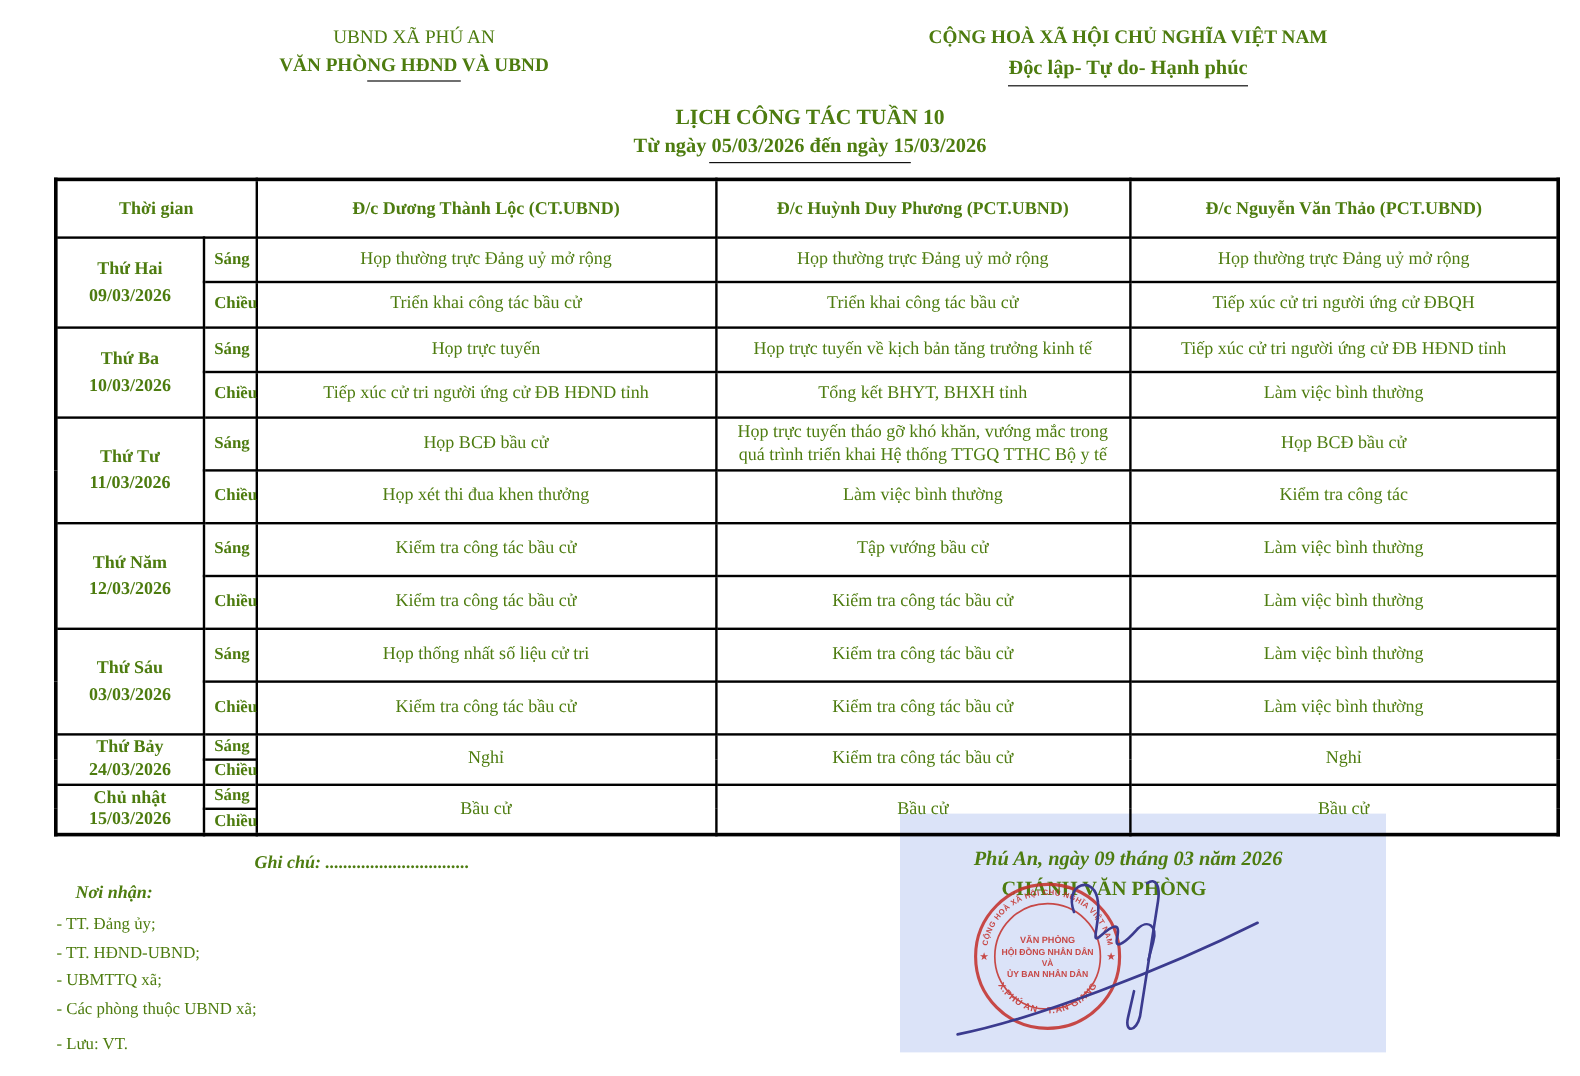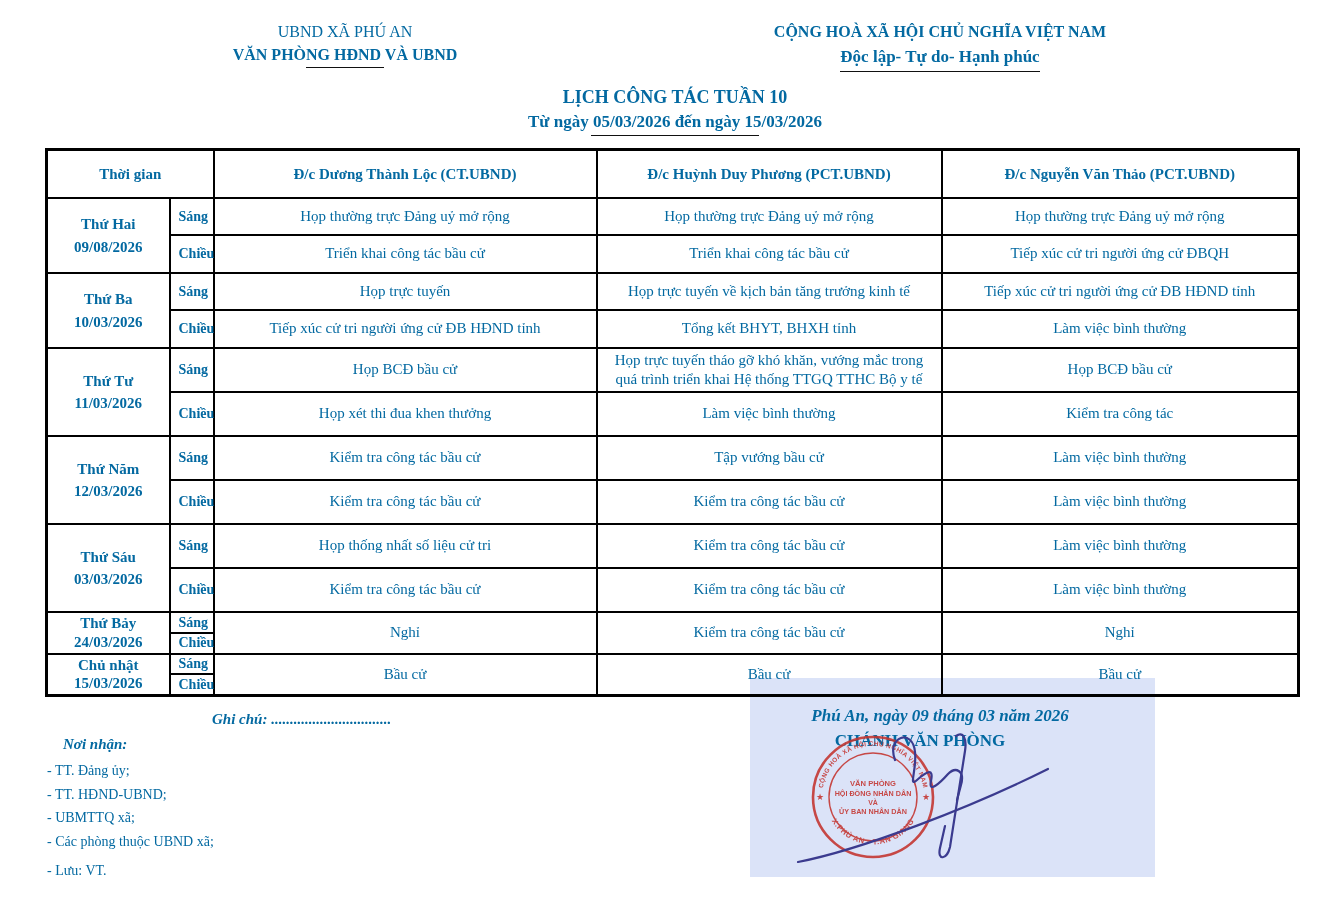--- a/index.html
+++ b/index.html
@@ -1,18 +1,18 @@
 <!DOCTYPE html>
 <html><head>
 <meta charset="utf-8">
 <style>
   html,body{margin:0;padding:0;background:#ffffff;}
   .page{
     position:relative;width:1317px;height:897px;background:#fff;overflow:hidden;
-    font-family:"Liberation Serif","DejaVu Serif",serif;color:#0369a1;
+    font-family:"Liberation Serif","DejaVu Serif",serif;color:#4d7c0f;
   }
   .abs{position:absolute;}
   
   .org-block{left:150px;top:20px;width:390px;text-align:center;line-height:1.45;}
   .org-line1{font-size:16px;}
   .org-line2{font-size:16px;font-weight:bold;}
   .org-rule{display:block;width:78px;height:0;border-bottom:1.6px solid #111;margin:1px auto 0 auto;}
   .national-block{left:690px;top:20px;width:500px;text-align:center;line-height:1.5;}
   .nat-line1{font-size:16px;font-weight:bold;}
   .nat-line2{font-size:17px;font-weight:bold;display:inline-block;border-bottom:1.8px solid #111;padding-bottom:1px;}
@@ -81,21 +81,21 @@
           <th class="hdr" colspan="2">Thời gian</th>
           <th class="hdr">Đ/c Dương Thành Lộc (CT.UBND)</th>
           <th class="hdr">Đ/c Huỳnh Duy Phương (PCT.UBND)</th>
           <th class="hdr">Đ/c Nguyễn Văn Thảo (PCT.UBND)</th>
         </tr>
       </thead>
       <tbody>
           <tr class="" style="height: 37px;">
             <td class="day-cell" rowspan="2">
               <div class="day-name">Thứ Hai</div>
-              <div class="day-date">09/08/2026</div>
+              <div class="day-date">09/03/2026</div>
             </td>
             <td class="session">Sáng</td>
             <td class="content">Họp thường trực Đảng uỷ mở rộng</td>
             <td class="content">Họp thường trực Đảng uỷ mở rộng</td>
             <td class="content">Họp thường trực Đảng uỷ mở rộng</td>
           </tr>
           <tr class="" style="height: 38px;">
             <td class="session">Chiều</td>
             <td class="content">Triển khai công tác bầu cử</td>
             <td class="content">Triển khai công tác bầu cử</td>

